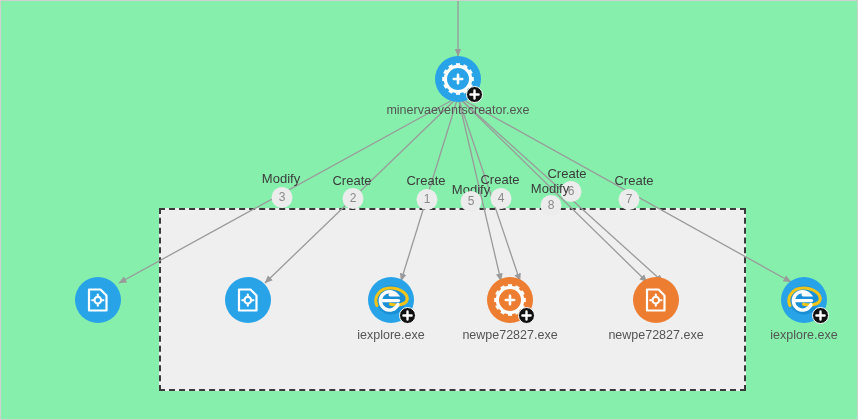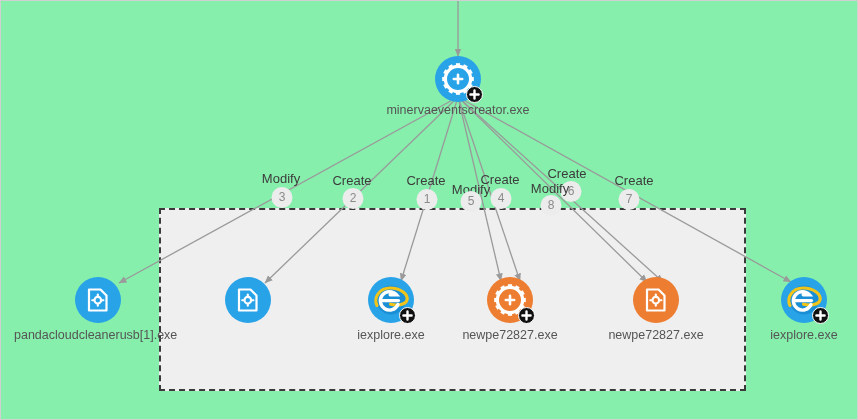--- a/index.html
+++ b/index.html
@@ -140,21 +140,20 @@
               <circle cx="23" cy="23" r="23" fill="#29a3e8"></circle>
               <path d="M14 12.5 h11.5 l6 6 V33.5 h-17.5 Z" fill="none" stroke="#ffffff" stroke-width="2.2" stroke-linejoin="round"></path>
               <circle cx="22.8" cy="23.2" r="3.3" fill="none" stroke="#ffffff" stroke-width="2.1"></circle>
               <g stroke="#ffffff" stroke-width="2.1" stroke-linecap="round">
                 <line x1="22.8" y1="17.6" x2="22.8" y2="19.3"></line>
                 <line x1="22.8" y1="27.1" x2="22.8" y2="28.8"></line>
                 <line x1="17.2" y1="23.2" x2="18.9" y2="23.2"></line>
                 <line x1="26.7" y1="23.2" x2="28.4" y2="23.2"></line>
               </g>
             </svg></span></div>
-        <div class="node-label wrap">pandacloudcleanerusb[1].exe</div>
       </div>
       <div class="node" style="left:247px;top:276px;">
         <div class="node-icon"><span class="icon-wrap"><svg width="46" height="46" viewBox="0 0 46 46">
               <circle cx="23" cy="23" r="23" fill="#29a3e8"></circle>
               <path d="M14 12.5 h11.5 l6 6 V33.5 h-17.5 Z" fill="none" stroke="#ffffff" stroke-width="2.2" stroke-linejoin="round"></path>
               <circle cx="22.8" cy="23.2" r="3.3" fill="none" stroke="#ffffff" stroke-width="2.1"></circle>
               <g stroke="#ffffff" stroke-width="2.1" stroke-linecap="round">
                 <line x1="22.8" y1="17.6" x2="22.8" y2="19.3"></line>
                 <line x1="22.8" y1="27.1" x2="22.8" y2="28.8"></line>
                 <line x1="17.2" y1="23.2" x2="18.9" y2="23.2"></line>

